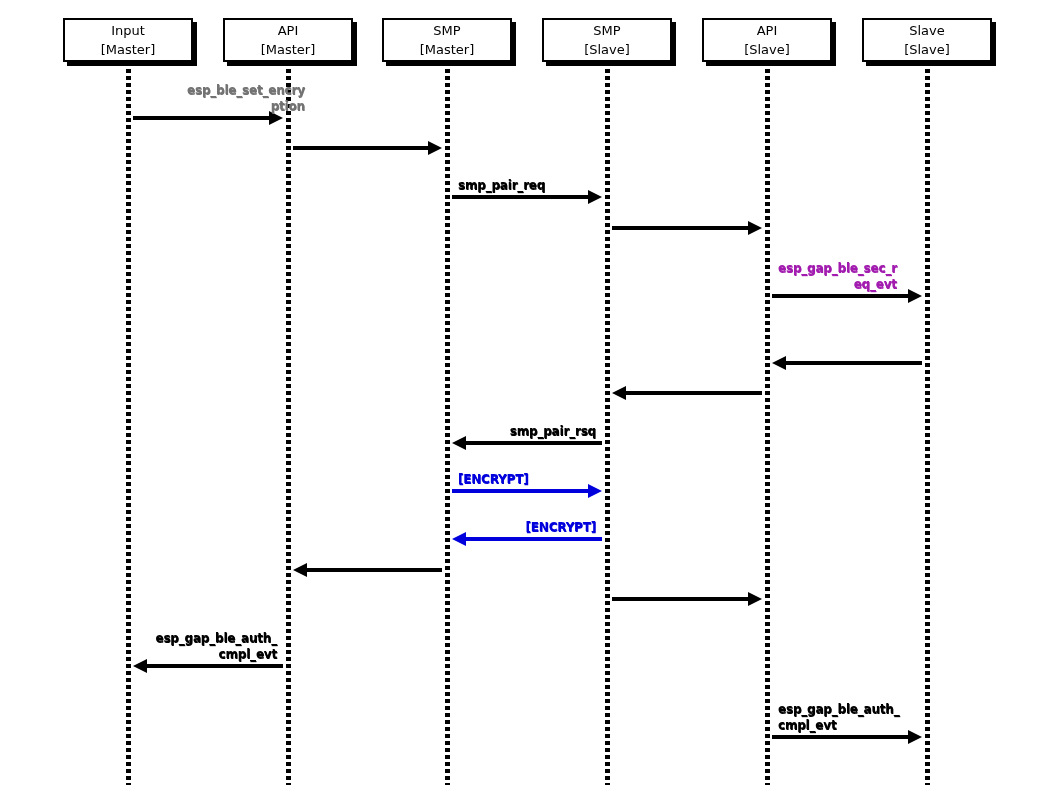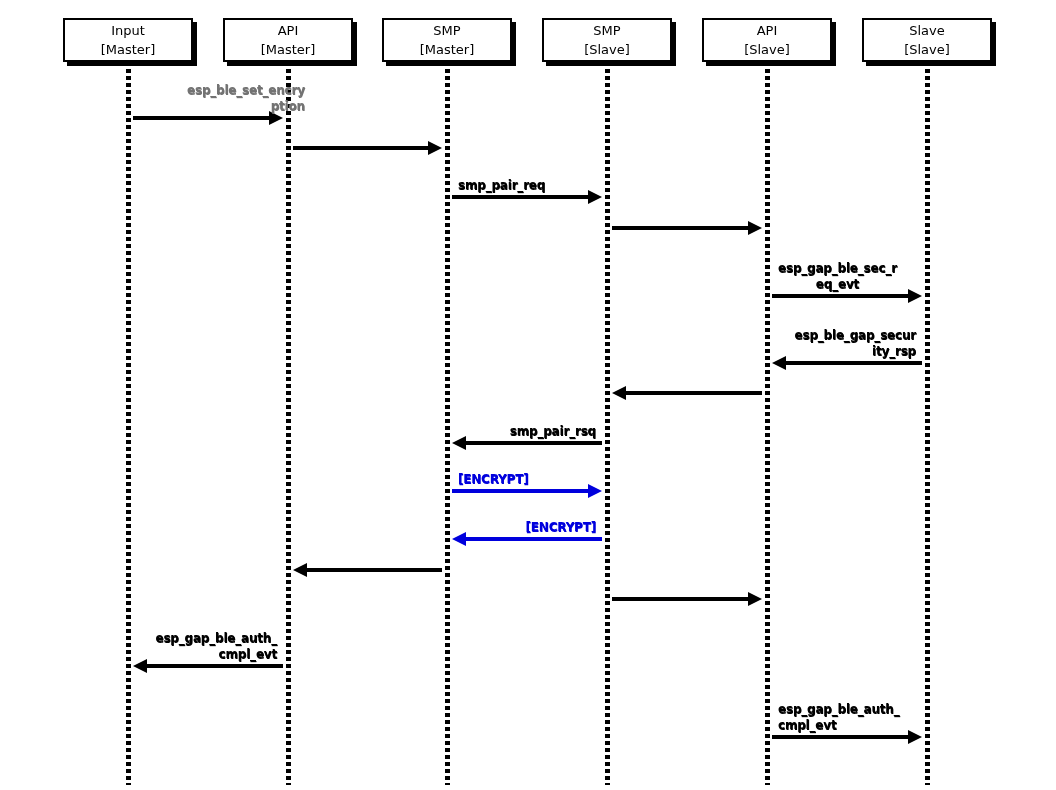--- a/index.html
+++ b/index.html
@@ -109,30 +109,26 @@
     <div class="arrow-head" style="top: 141px; left: 428px; border-left: 14px solid rgb(0, 0, 0);"></div>
     <div class="msg-line" style="top: 195px; background: rgb(0, 0, 0); left: 452px; width: 138px;"></div>
     <div class="arrow-head" style="top: 190px; left: 588px; border-left: 14px solid rgb(0, 0, 0);"></div>
     <div class="msg-label" style="color: rgb(0, 0, 0); top: 177px; left: 458px; text-align: left;">
       <div class="msg-label-line">smp_pair_req</div>
     </div>
     <div class="msg-line" style="top: 226px; background: rgb(0, 0, 0); left: 612px; width: 138px;"></div>
     <div class="arrow-head" style="top: 221px; left: 748px; border-left: 14px solid rgb(0, 0, 0);"></div>
     <div class="msg-line" style="top: 294px; background: rgb(0, 0, 0); left: 772px; width: 138px;"></div>
     <div class="arrow-head" style="top: 289px; left: 908px; border-left: 14px solid rgb(0, 0, 0);"></div>
-    <div class="msg-label" style="color: #000000; top: 260px; left: 778px; text-align: center;">
+    <div class="msg-label" style="color: #a21caf; top: 260px; left: 778px; text-align: right;">
       <div class="msg-label-line">esp_gap_ble_sec_r</div>
       <div class="msg-label-line">eq_evt</div>
     </div>
     <div class="msg-line" style="top: 361px; background: rgb(0, 0, 0); left: 784px; width: 138px;"></div>
     <div class="arrow-head" style="top: 356px; left: 772px; border-right: 14px solid rgb(0, 0, 0);"></div>
-    <div class="msg-label" style="color: rgb(0, 0, 0); top: 327px; right: 140px; text-align: right;">
-      <div class="msg-label-line">esp_ble_gap_secur</div>
-      <div class="msg-label-line">ity_rsp</div>
-    </div>
     <div class="msg-line" style="top: 391px; background: rgb(0, 0, 0); left: 624px; width: 138px;"></div>
     <div class="arrow-head" style="top: 386px; left: 612px; border-right: 14px solid rgb(0, 0, 0);"></div>
     <div class="msg-line" style="top: 441px; background: rgb(0, 0, 0); left: 464px; width: 138px;"></div>
     <div class="arrow-head" style="top: 436px; left: 452px; border-right: 14px solid rgb(0, 0, 0);"></div>
     <div class="msg-label" style="color: rgb(0, 0, 0); top: 423px; right: 460px; text-align: right;">
       <div class="msg-label-line">smp_pair_rsq</div>
     </div>
     <div class="msg-line" style="top: 489px; background: rgb(0, 0, 221); left: 452px; width: 138px;"></div>
     <div class="arrow-head" style="top: 484px; left: 588px; border-left: 14px solid rgb(0, 0, 221);"></div>
     <div class="msg-label" style="color: rgb(0, 0, 221); top: 471px; left: 458px; text-align: left;">

